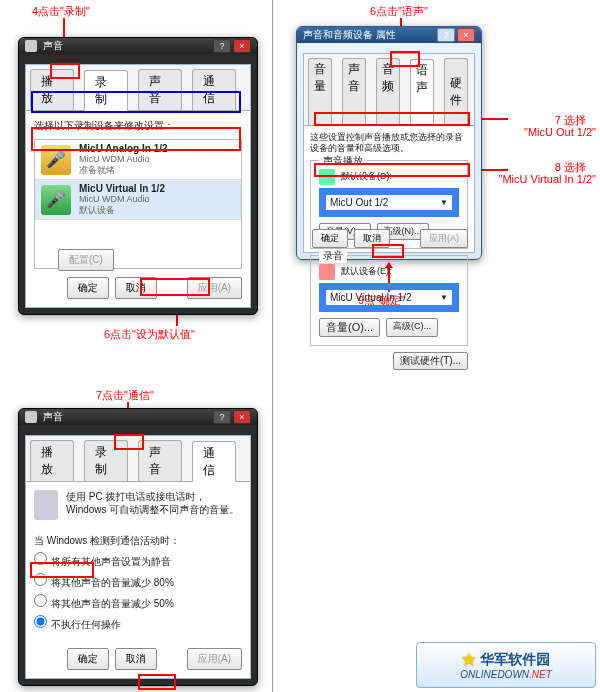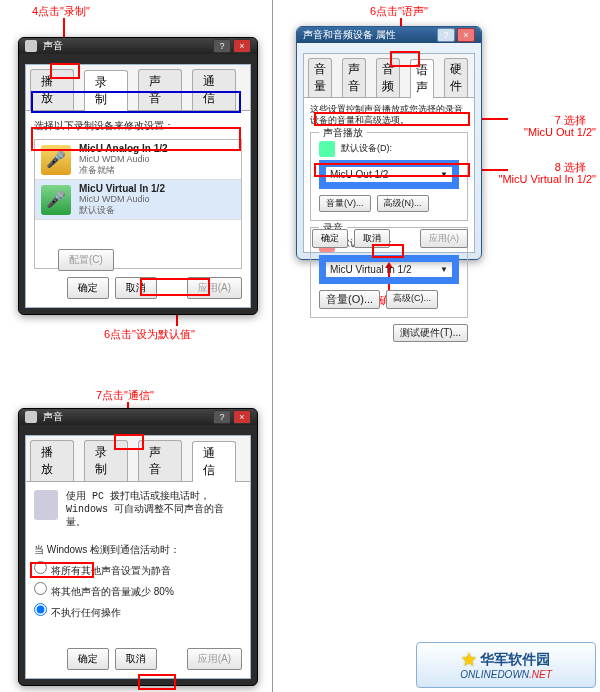--- a/index.html
+++ b/index.html
@@ -189,21 +189,21 @@
       <div class="titlebar-btn">?</div>
       <div class="titlebar-btn close">×</div>
     </div>
   </div>
   <div class="client">
     <div class="tabs" style="font-size:9px;">
       <div class="tab" style="padding:2px 5px;">音量</div>
       <div class="tab" style="padding:2px 5px;">声音</div>
       <div class="tab" style="padding:2px 5px;">音频</div>
       <div class="tab active" style="padding:2px 5px;">语声</div>
-      <div class="tab" style="padding:2px 5px;">硬件</div>
+      <div class="tab" style="padding:16px 5px;">硬件</div>
     </div>
     <div class="tabbody" style="padding:6px; font-size:9px;">
       <div style="line-height:1.2;">这些设置控制声音播放或您选择的录音设备的音量和高级选项。</div>
       <div class="groupbox">
         <div class="legend">声音播放</div>
         <div><span class="smico"></span><span>默认设备(D):</span></div>
         <div class="combo" style="margin-top:3px;">
           <span>MicU Out 1/2</span>
             <span class="arrowd">▼</span>
         </div>
@@ -250,25 +250,26 @@
   <div class="client">
     <div class="tabs">
       <div class="tab">播放</div>
       <div class="tab">录制</div>
       <div class="tab">声音</div>
       <div class="tab active">通信</div>
     </div>
     <div class="tabbody">
       <div style="display:flex; gap:8px;">
         <div style="width:24px;height:30px;background:#ccd;border-radius:3px;flex:none;"></div>
-        <div style="line-height:1.3;font-family:Liberation Mono, monospace;">使用 PC 拨打电话或接电话时，Windows 可自动调整不同声音的音量。</div>
+        <div style="line-height:1.3;">使用 PC 拨打电话或接电话时，Windows 可自动调整不同声音的音量。</div>
       </div>
       <div style="margin-top:14px;">当 Windows 检测到通信活动时：</div>
       <label class="radio"><input type="radio" name="r3" style=""><span>将所有其他声音设置为静音</span></label>
       <label class="radio"><input type="radio" name="r3" style=""><span>将其他声音的音量减少 80%</span></label>
+      <label class="radio"><input type="radio" name="r3" style=""><span>将其他声音的音量减少 50%</span></label>
       <label class="radio"><input type="radio" name="r3" checked="" style=""><span>不执行任何操作</span></label>
     </div>
     <div class="btnrow" style="right:8px; bottom:8px;">
       <div class="btn">确定</div>
       <div class="btn">取消</div>
       <div class="btn disabled">应用(A)</div>
     </div>
   </div>
 </div>
 <div class="redbox" style="left:114px; top:434px; width:30px; height:16px;"></div>

